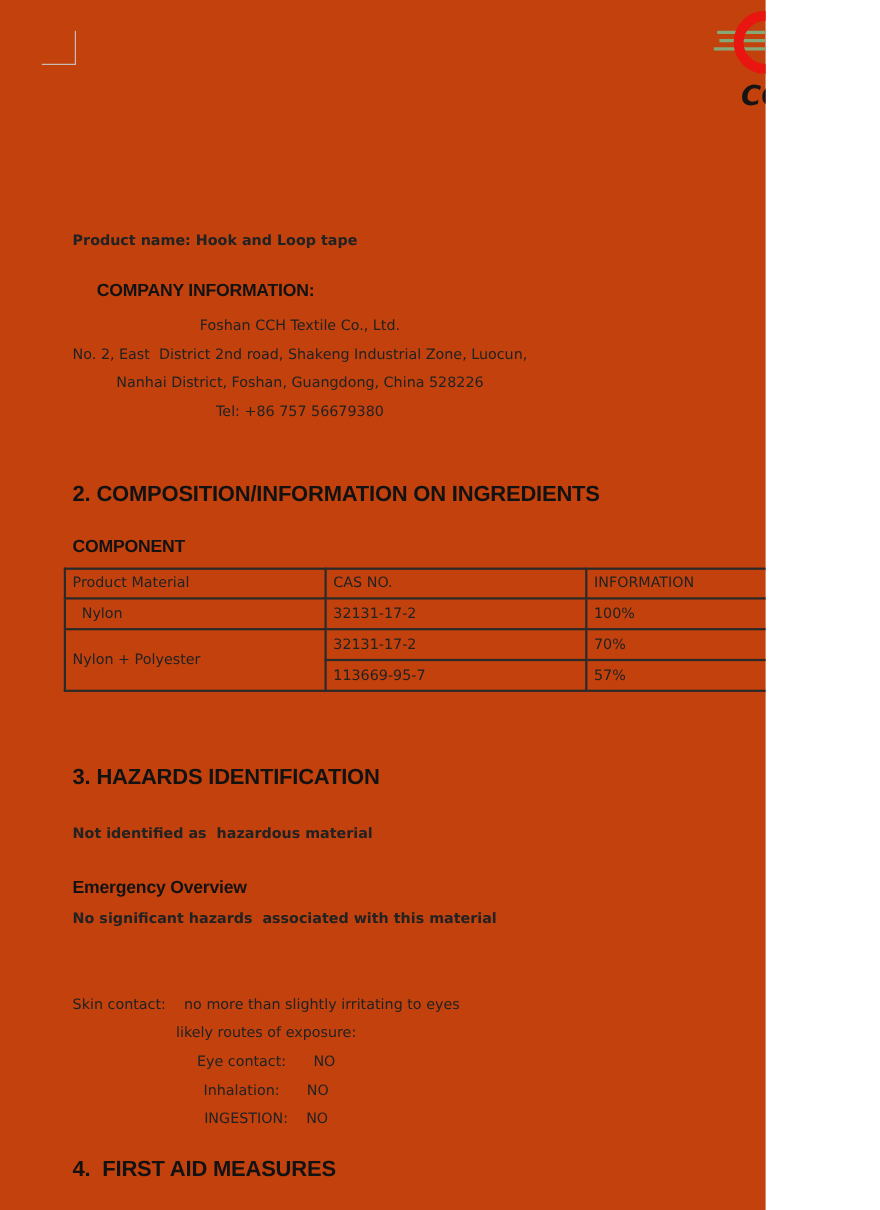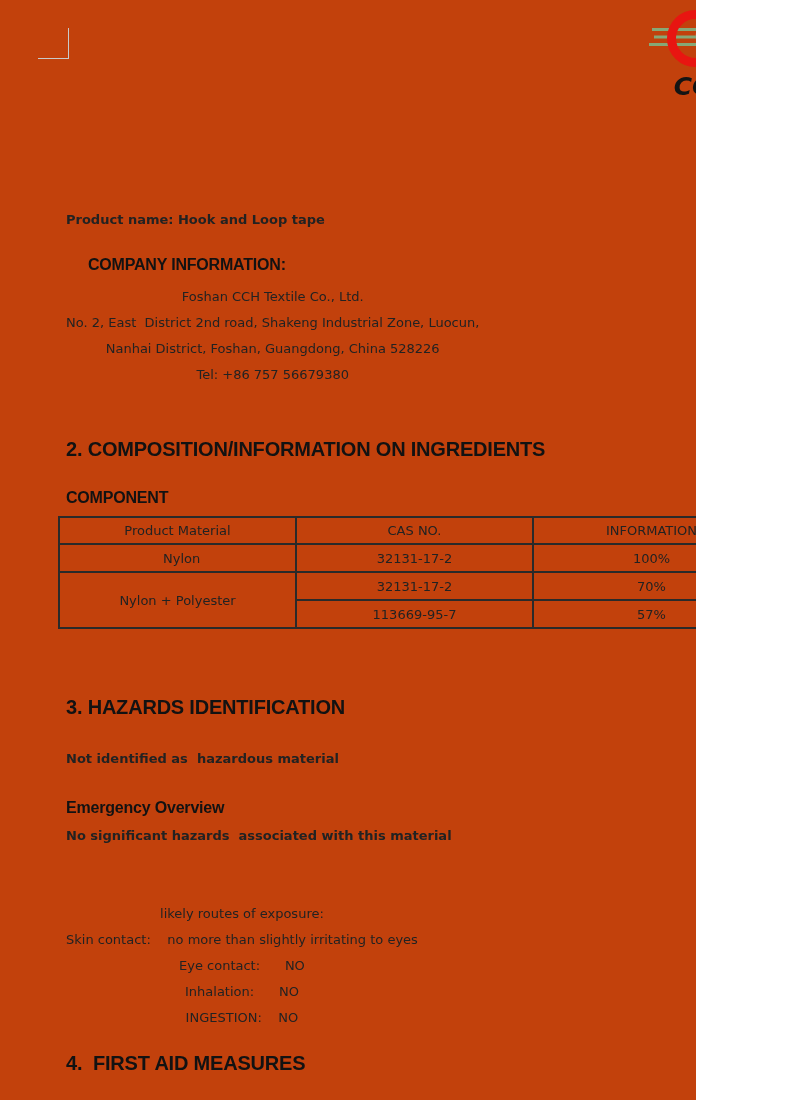--- a/index.html
+++ b/index.html
@@ -54,21 +54,21 @@
   }
   .line-block div{
     line-height:26px;height:26px;
     font-size:13px;color:#222;white-space:pre;text-align:center;
   }
   table.comp{
     position:absolute;left:58px;top:516px;
     width:711px;
     border-collapse:collapse;
     table-layout:fixed;
-    font-size:13px;color:#222;text-align:center;
+    font-size:13px;color:#222;
   }
   table.comp td{
     border:2px solid #2a2a2a;
     padding:2px 6px;
     white-space:pre;
     vertical-align:middle;
     overflow:hidden;
   }
   table.comp tr.hdr td{height:21px;}
   table.comp tr.data td{height:22px;}
@@ -140,22 +140,22 @@
     </tr>
   </tbody>
     </table>
 
   <div class="abs h2" style="left:66px;top:696px;">3. HAZARDS IDENTIFICATION</div>
   <div class="abs body-text" style="left:66px;top:751px;">Not identified as  hazardous material</div>
   <div class="abs h3" style="left:66px;top:799px;">Emergency Overview</div>
   <div class="abs body-text" style="left:66px;top:828px;">No significant hazards  associated with this material</div>
 
   <div class="abs line-block" style="left:66px;top:901px;">
+    <div>Skin contact:    no more than slightly irritating to eyes</div>
     <div>likely routes of exposure:</div>
-    <div>Skin contact:    no more than slightly irritating to eyes</div>
     <div>Eye contact:      NO</div>
     <div>Inhalation:      NO</div>
     <div>INGESTION:    NO</div>
   </div>
 
   <div class="abs h2" style="left:66px;top:1052px;">4.  FIRST AID MEASURES</div>
 
 </div>
 
 </body></html>

